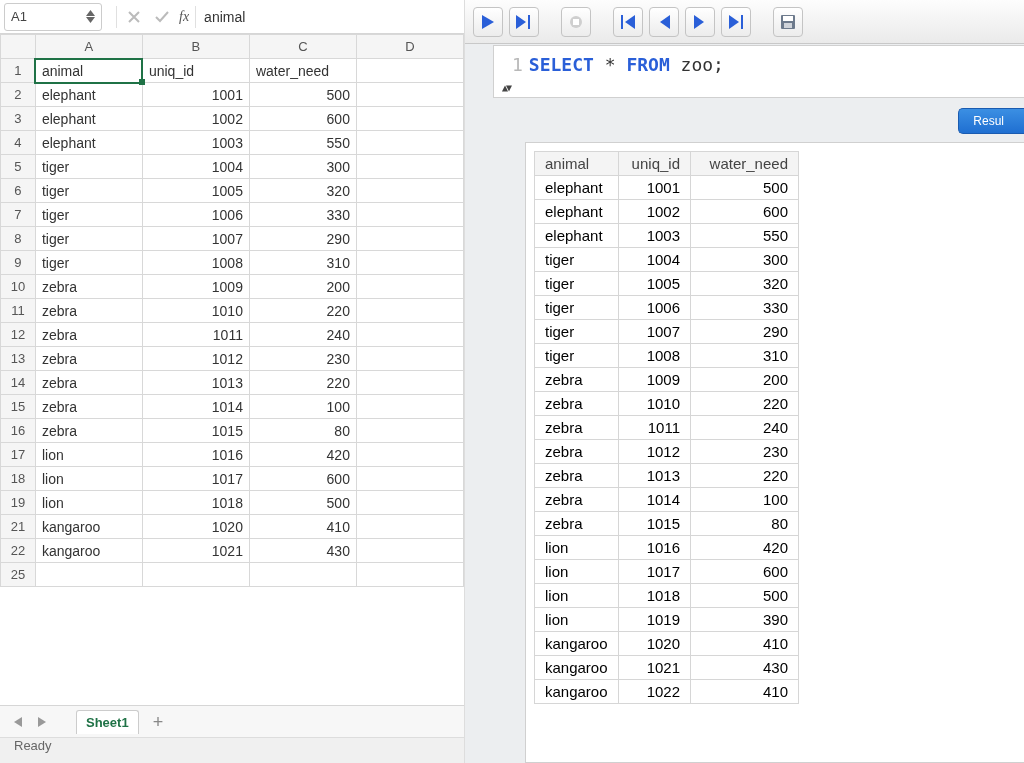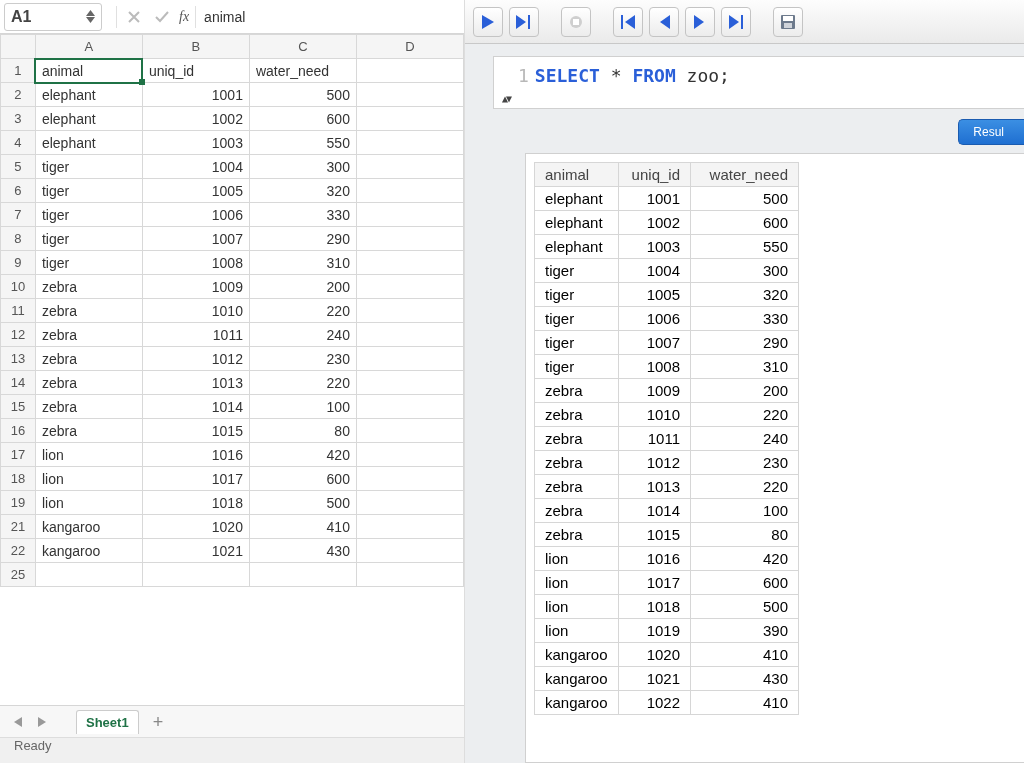--- a/index.html
+++ b/index.html
@@ -35,21 +35,21 @@
     align-items: center;
     width: 98px;
     height: 28px;
     border: 1px solid #ccc;
     border-radius: 3px;
     background: #fff;
     padding: 0 6px;
     justify-content: space-between;
     margin-right: 8px;
   }
-  .namebox .txt { font-size: 16px; font-weight: bold; }
+  .namebox .txt { font-size: 13px; }
   .stepper { display:flex; flex-direction:column; gap:1px; }
   .stepper svg { display:block; }
   .fbar .ibtn {
     width: 22px; height:22px;
     display:flex;align-items:center;justify-content:center;
     color:#999;
     margin-right:6px;
   }
   .fx { font-style: italic; font-family: Georgia, serif; color:#555; margin-right:0; font-size:14px;}
   .fbar .sep { width:1px; height:22px; background:#e0e0e0; margin:0 6px;}
@@ -128,24 +128,24 @@
     border:1px solid #c4c4c4;
     border-radius:4px;
     background: linear-gradient(#fff,#ececec);
     display:flex;align-items:center;justify-content:center;
     color:#3257c0;
   }
   .tbar .tb.disabled { color:#b0b0b0; }
   .tbar .gap { width:10px; }
   .editor {
     background:#fff;
-    margin:12px 0 0 28px;
+    margin:1px 0 0 28px;
     border:1px solid #d0d0d0;
     border-right:none;
-    padding:8px 10px 22px 24px;
+    padding:8px 10px 22px 18px;
     font-family: Menlo, Consolas, monospace;
     font-size:18px;
     position:relative;
   }
   .editor .ln { color:#b8b8b8; margin-right:6px; }
   .kw { color:#2a5fd8; font-weight:600; }
   .plain { color:#333; }
   .tris { position:absolute; left:8px; bottom:4px; font-size:10px; color:#444; letter-spacing:-2px;}
   .resbtn-row{ display:flex; justify-content:flex-end; padding:10px 0 8px 0;}
   .resbtn{

